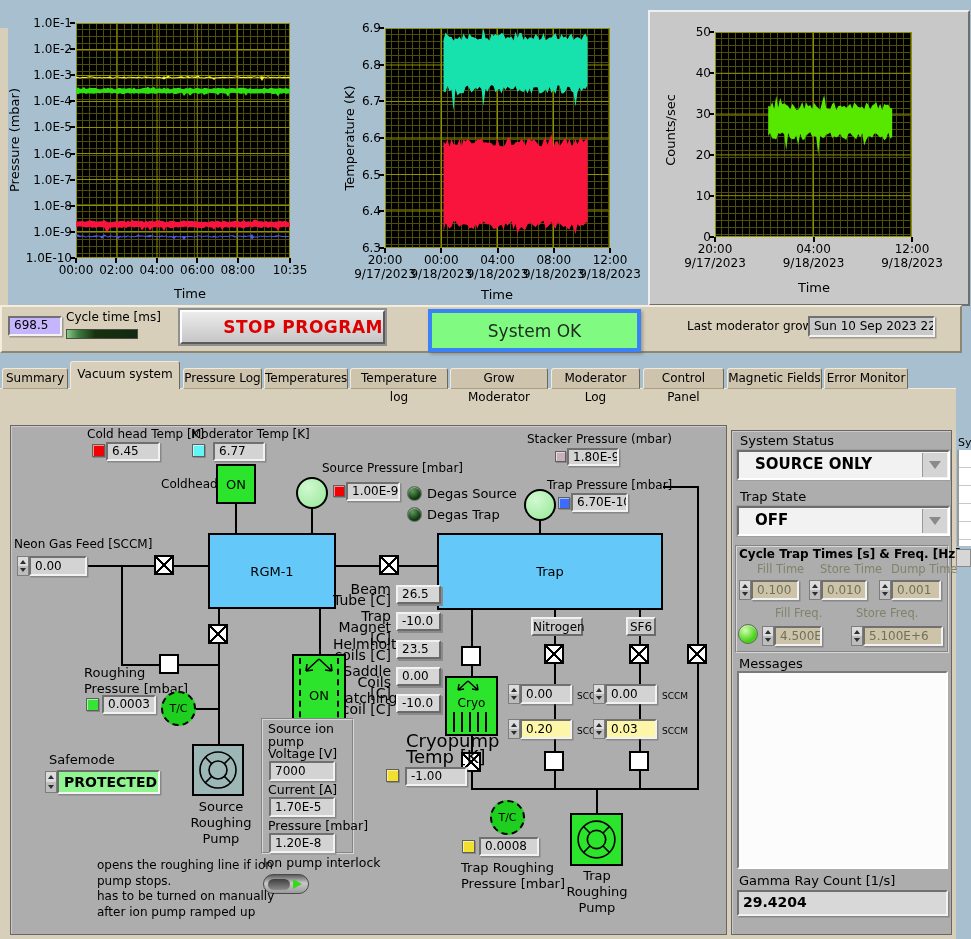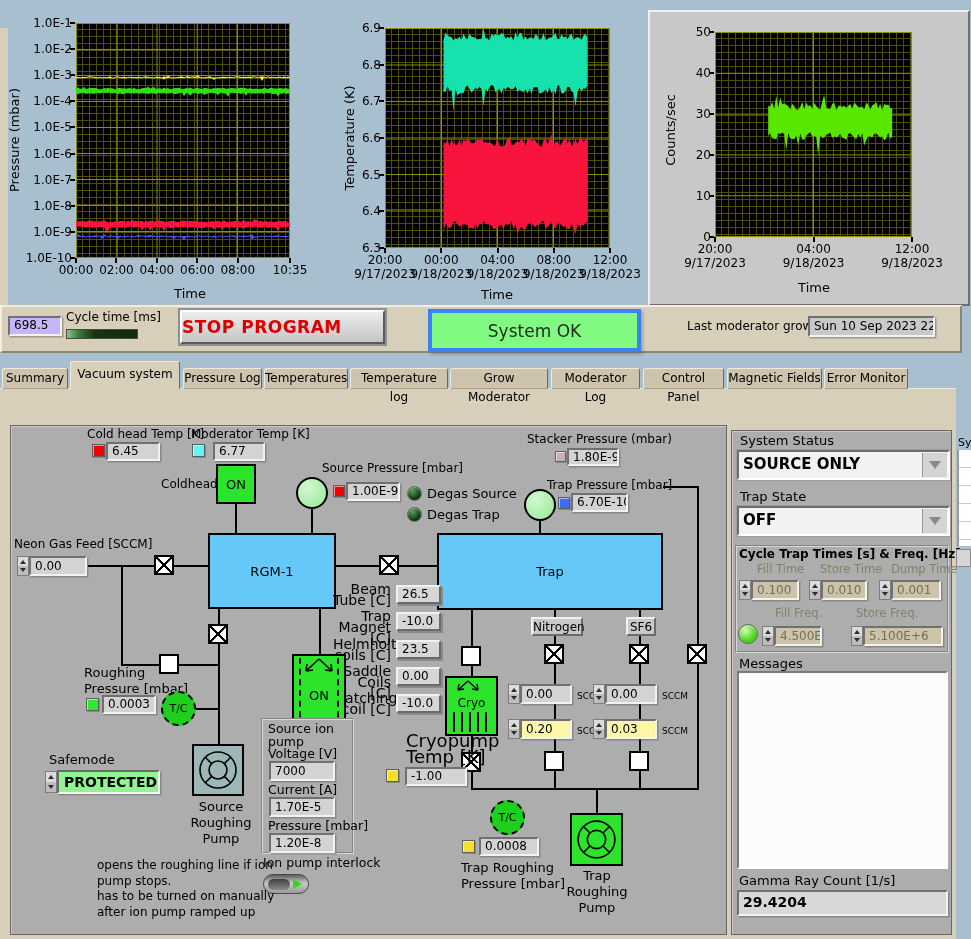--- a/index.html
+++ b/index.html
@@ -43,21 +43,21 @@
   .pill{position:absolute;border-radius:10px;background:linear-gradient(180deg,#5d5d5d,#c9c9c9 45%,#9a9a9a);
        border:1px solid #4a4a4a;box-sizing:border-box}
   .pill::before{content:"";position:absolute;left:4px;top:4px;width:22px;height:11px;border-radius:6px;
        background:linear-gradient(180deg,#3f3f3f,#8a8a8a)}
   .pill::after{content:"";position:absolute;right:6px;top:4px;border-top:5px solid transparent;
        border-bottom:5px solid transparent;border-left:9px solid #35d81a}
   .pumpbox{position:absolute;border:2px solid #000;box-sizing:border-box}
   .grpbox{position:absolute;border:2px groove #d8d8d8;box-sizing:border-box}
   .dropdown{position:absolute;box-sizing:border-box;background:#f2f2f2;border:2px solid;
        border-color:#6d6d6d #fff #fff #6d6d6d;box-shadow:0 0 0 1px #9e9e9e;
-       font-weight:bold;font-size:15px;line-height:25px;padding-left:4px}
+       font-weight:bold;font-size:15px;line-height:25px;padding-left:16px}
   .dropdown .arrowbtn{position:absolute;right:1px;top:1px;bottom:1px;width:24px;background:#d4d4d4;
        border-left:1px solid #999;display:flex;align-items:center;justify-content:center}
   .dropdown .arrowbtn span{border-left:6px solid transparent;border-right:6px solid transparent;
        border-top:8px solid #8a8a8a}
   .whitebox{position:absolute;background:#fcfcfc;border:2px solid;border-color:#7a7a7a #fff #fff #7a7a7a;box-sizing:border-box}
   .tab{position:absolute;top:368px;height:21px;background:#cec4ad;border:1px solid;box-sizing:border-box;
        border-color:#f2ead8 #6d6758 #a99f87 #f2ead8;border-radius:3px 3px 0 0;
        font-size:12px;text-align:center;line-height:19px;cursor:default}
   .tab.active{top:361px;height:28px;background:#d8cfba;border-bottom:none;line-height:24px;z-index:3}
   .chart{position:absolute}
@@ -412,21 +412,21 @@
 </div>
 
 <div class="abs" style="left:0;top:305px;width:962px;height:48px;background:#d8cfba;box-sizing:border-box;
             border:2px solid;border-color:#f4eddb #8d8672 #8d8672 #f4eddb"></div>
 <div class="ind" style="left:8px;top:316px;width:54px;height:20px;background:#c4b5fd">698.5</div>
 <div class="lbl" style="left:66px;top:311px">Cycle time [ms]</div>
 <div class="abs" style="left:66px;top:329px;width:72px;height:10px;border:1px solid #4a4a4a;box-sizing:border-box;
             background:linear-gradient(90deg,#86c986 0%,#3f7a3f 16%,#16320f 40%,#122a10 100%)"></div>
 <div class="abs" style="left:180px;top:310px;width:205px;height:34px;box-sizing:border-box;cursor:pointer;
             background:linear-gradient(#ececec,#c6c6c6);border:2px solid;border-color:#fdfdfd #5a5a5a #5a5a5a #fdfdfd;
-            box-shadow:0 0 0 2px #8f8f8f;display:flex;align-items:center;justify-content:flex-start">
+            box-shadow:0 0 0 2px #8f8f8f;display:flex;align-items:center;justify-content:flex-end">
   <span style="font-weight:bold;font-size:17px;color:#dd0000;letter-spacing:.5px">STOP PROGRAM</span>
 </div>
 <div class="abs" style="left:428px;top:309px;width:205px;height:35px;background:#80fa80;border:4px solid #3b82f6;
             box-shadow:2px 2px 3px rgba(60,60,60,.35);display:flex;align-items:center;justify-content:center">
   <span style="font-size:17px;color:#1d2a1d">System OK</span>
 </div>
 <div class="lbl" style="left:687px;top:320px">Last moderator grown</div>
 <div class="ind" style="left:808px;top:316px;width:127px;height:21px;background:#c9c9c9;font-size:12px;line-height:17px">Sun 10 Sep 2023 22:34</div>
 
 <div class="abs" style="left:0;top:388px;width:956px;height:551px;background:#d8cfba;border-top:1px solid #f2ead8"></div>

